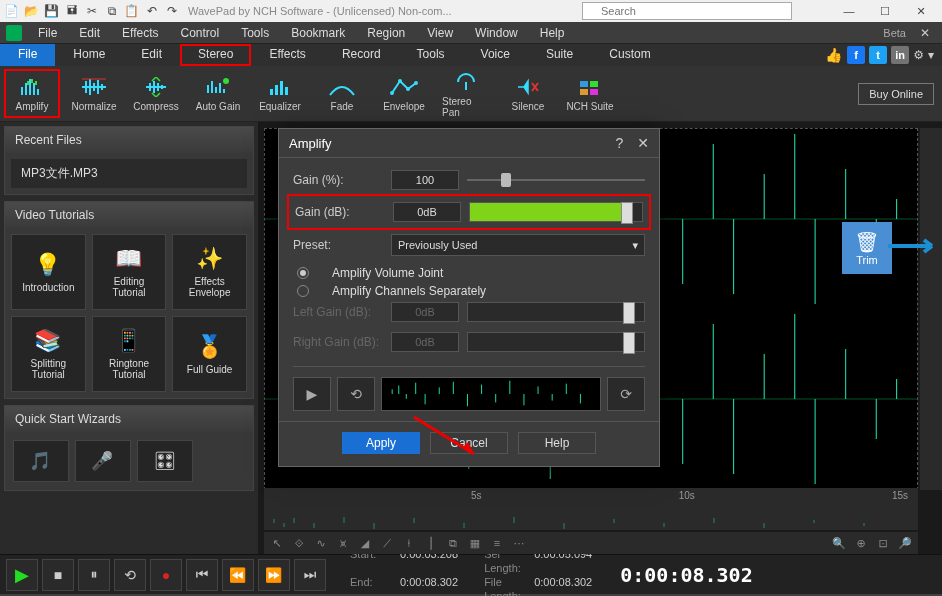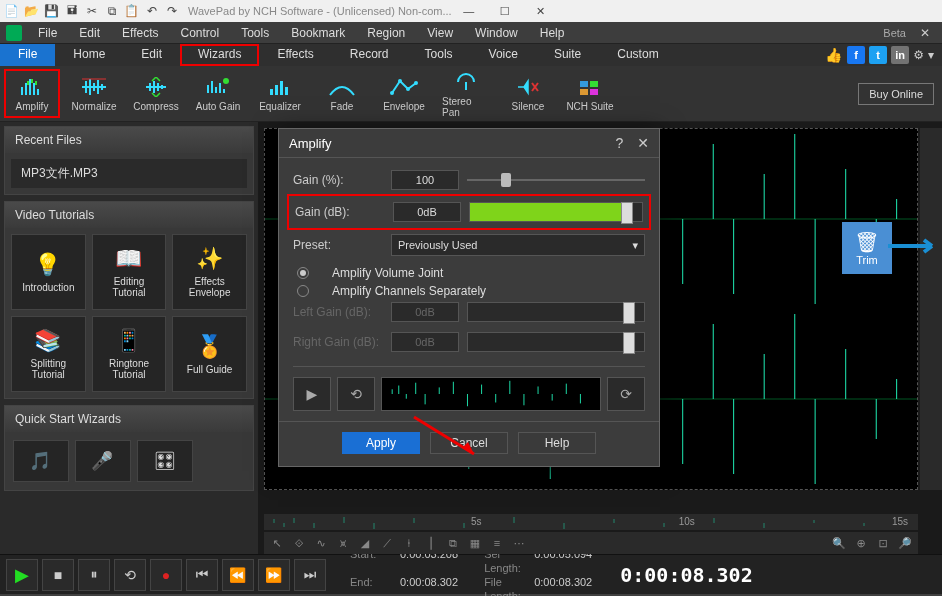--- a/index.html
+++ b/index.html
@@ -49,21 +49,21 @@
 .tutorial-item { background: #252525; border: 1px solid #444; padding: 8px 4px; display: flex; flex-direction: column; align-items: center; gap: 4px; font-size: 10px; text-align: center; height: 76px; justify-content: center; }
 .tutorial-item .ticon { font-size: 22px; }
 .quick-grid { display: flex; gap: 6px; padding: 2px; }
 .quick-item { background: #252525; border: 1px solid #444; width: 56px; height: 42px; display: flex; align-items: center; justify-content: center; font-size: 18px; }
 
 .workspace { flex: 1; position: relative; background: #1a1a1a; }
 .waveform-canvas { position: absolute; inset: 6px 24px 64px 6px; background: #000; border: 1px dashed #555; overflow: hidden; }
 .wf-svg { width: 100%; height: 100%; }
 .trim-badge { position: absolute; top: 100px; right: 50px; width: 50px; height: 52px; background: #4a8fd4; display: flex; flex-direction: column; align-items: center; justify-content: center; color: #fff; font-size: 11px; }
 .trim-arrow { position: absolute; top: 112px; right: 0; width: 54px; height: 24px; }
-.timeline { position: absolute; left: 6px; right: 24px; bottom: 24px; height: 16px; background: #2a2a2a; font-size: 10px; color: #999; }
+.timeline { position: absolute; left: 6px; right: 24px; bottom: 24px; height: 42px; background: #2a2a2a; font-size: 10px; color: #999; }
 .timeline .marks { display: flex; justify-content: space-between; padding: 2px 10px; }
 .tool-row { position: absolute; left: 6px; right: 24px; bottom: 0; height: 22px; background: #2a2a2a; display: flex; align-items: center; gap: 4px; padding: 0 4px; }
 .tool-row span { width: 18px; height: 18px; display: inline-flex; align-items: center; justify-content: center; color: #888; font-size: 11px; border: 1px solid transparent; }
 .scroll-right { position: absolute; right: 0; top: 6px; bottom: 64px; width: 22px; background: #2a2a2a; }
 
 
 .dialog { position: absolute; left: 278px; top: 128px; width: 382px; background: #3c3c3c; border: 1px solid #666; box-shadow: 0 4px 24px rgba(0,0,0,.6); z-index: 50; }
 .dialog-title { display: flex; align-items: center; padding: 6px 10px; background: #3c3c3c; border-bottom: 1px solid #555; }
 .dialog-title .t { font-size: 13px; color: #fff; }
 .dialog-title .r { margin-left: auto; display: flex; gap: 14px; font-size: 14px; color: #ccc; }
@@ -118,20 +118,23 @@
     <span>📂</span>
     <span>💾</span>
     <span>🖬</span>
     <span>✂</span>
     <span>⧉</span>
     <span>📋</span>
     <span>↶</span>
     <span>↷</span>
   </div>
   <div class="title-text">WavePad by NCH Software - (Unlicensed) Non-com...</div>
+  <div class="search">
+    <input placeholder="Search" style="">
+  </div>
   <div class="win-controls">
     <span>—</span>
     <span>☐</span>
     <span>✕</span>
   </div>
 </div>
 
 <div class="menubar">
   <div class="app-icon"></div>
   <div class="menu-item">File</div>
@@ -145,21 +148,21 @@
   <div class="menu-item">Window</div>
   <div class="menu-item">Help</div>
   <div class="beta">Beta</div>
   <div class="close-x">✕</div>
 </div>
 
 <div class="tabbar">
   <div class="tab active">File</div>
   <div class="tab">Home</div>
   <div class="tab">Edit</div>
-  <div class="tab levels">Wizards</div>
+  <div class="tab levels">Stereo</div>
   <div class="tab">Effects</div>
   <div class="tab">Record</div>
   <div class="tab">Tools</div>
   <div class="tab">Voice</div>
   <div class="tab">Suite</div>
   <div class="tab">Custom</div>
   <div class="right-icons">
     <span class="thumb">👍</span>
     <span class="social fb">f</span>
     <span class="social tw">t</span>

